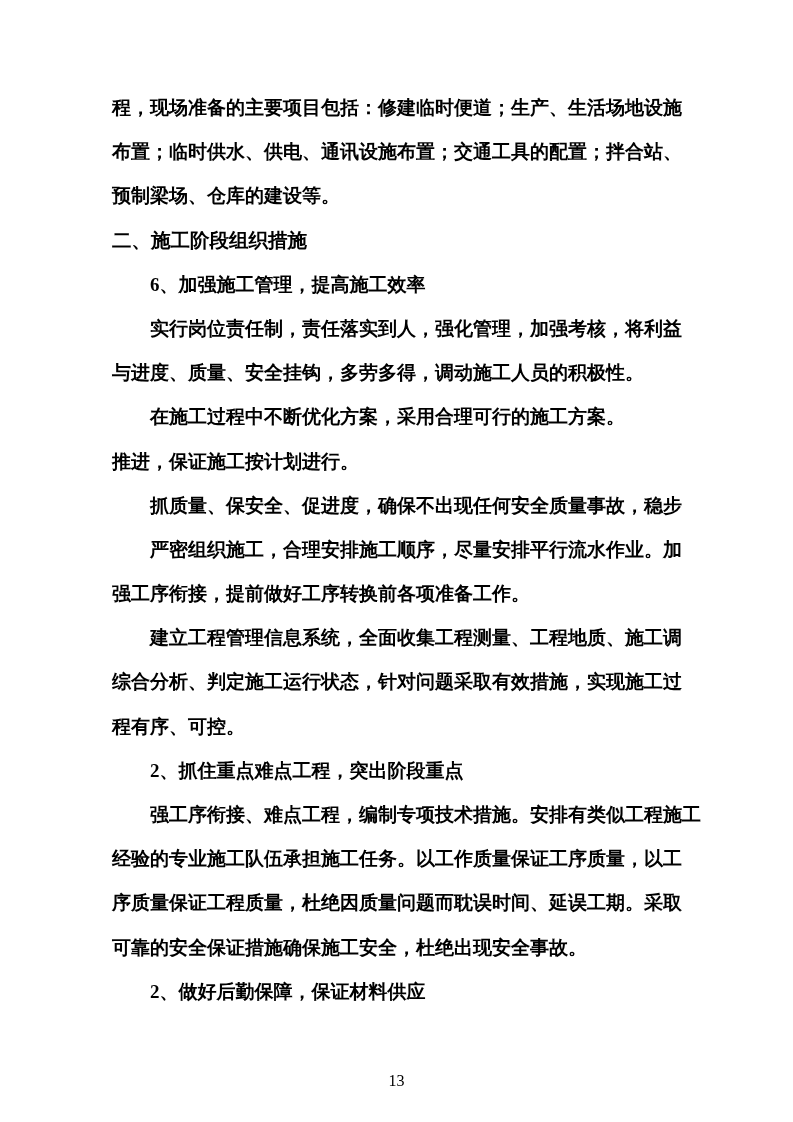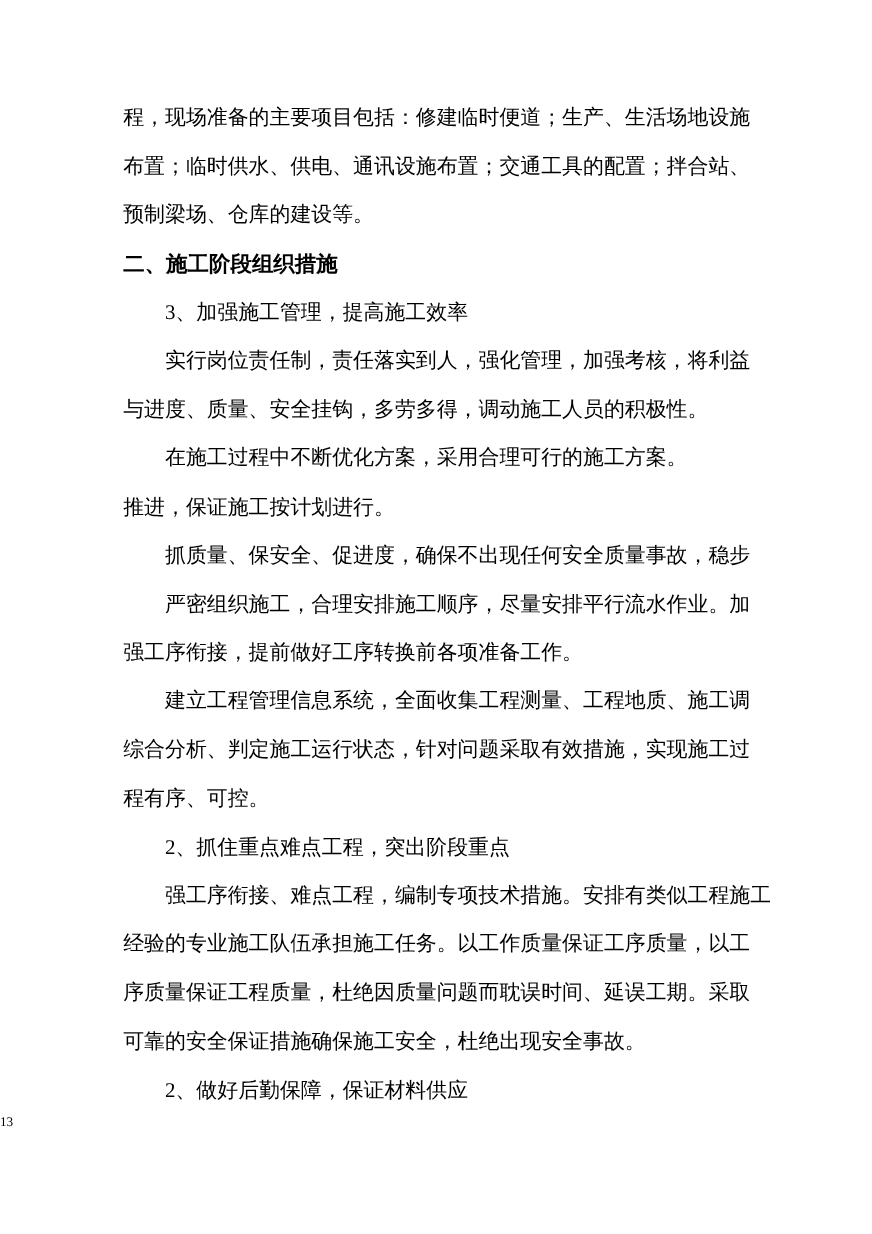--- a/index.html
+++ b/index.html
@@ -21,47 +21,49 @@
     left: 112px;
     top: 86px;
     width: 570px;
   }
   .line {
     height: 44.2px;
     line-height: 44.2px;
     font-size: 19px;
     white-space: nowrap;
     letter-spacing: 0;
+    font-weight: bold;
   }
   .line.indent {
     text-indent: 38px;
   }
   .line.heading {
     font-weight: bold;
     font-size: 19.5px;
   }
   .page-number {
     position: absolute;
-    top: 1010px;
+    top: 1071px;
     left: 0;
     width: 100%;
-    font-size: 12px;
+    text-align: center;
+    font-size: 16px;
     line-height: 20px;
   }
 </style>
 </head>
 <body>
 
 <div class="page">
   <div class="doc-body">
       <div class="line">程，现场准备的主要项目包括：修建临时便道；生产、生活场地设施</div>
       <div class="line">布置；临时供水、供电、通讯设施布置；交通工具的配置；拌合站、</div>
       <div class="line">预制梁场、仓库的建设等。</div>
       <div class="line heading">二、施工阶段组织措施</div>
-      <div class="line indent">3、加强施工管理，提高施工效率</div>
+      <div class="line indent">6、加强施工管理，提高施工效率</div>
       <div class="line indent">实行岗位责任制，责任落实到人，强化管理，加强考核，将利益</div>
       <div class="line">与进度、质量、安全挂钩，多劳多得，调动施工人员的积极性。</div>
       <div class="line indent">在施工过程中不断优化方案，采用合理可行的施工方案。</div>
       <div class="line">推进，保证施工按计划进行。</div>
       <div class="line indent">抓质量、保安全、促进度，确保不出现任何安全质量事故，稳步</div>
       <div class="line indent">严密组织施工，合理安排施工顺序，尽量安排平行流水作业。加</div>
       <div class="line">强工序衔接，提前做好工序转换前各项准备工作。</div>
       <div class="line indent">建立工程管理信息系统，全面收集工程测量、工程地质、施工调</div>
       <div class="line">综合分析、判定施工运行状态，针对问题采取有效措施，实现施工过</div>
       <div class="line">程有序、可控。</div>

